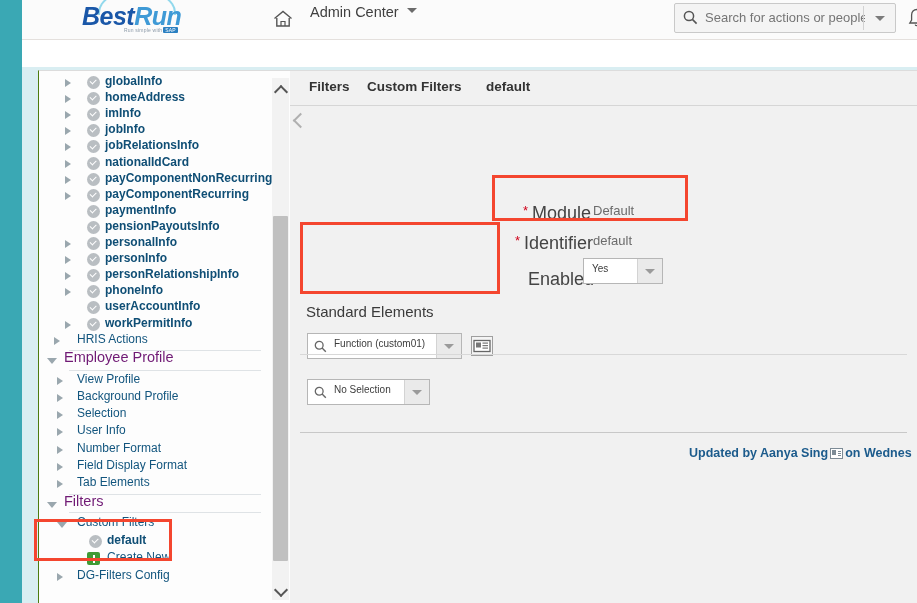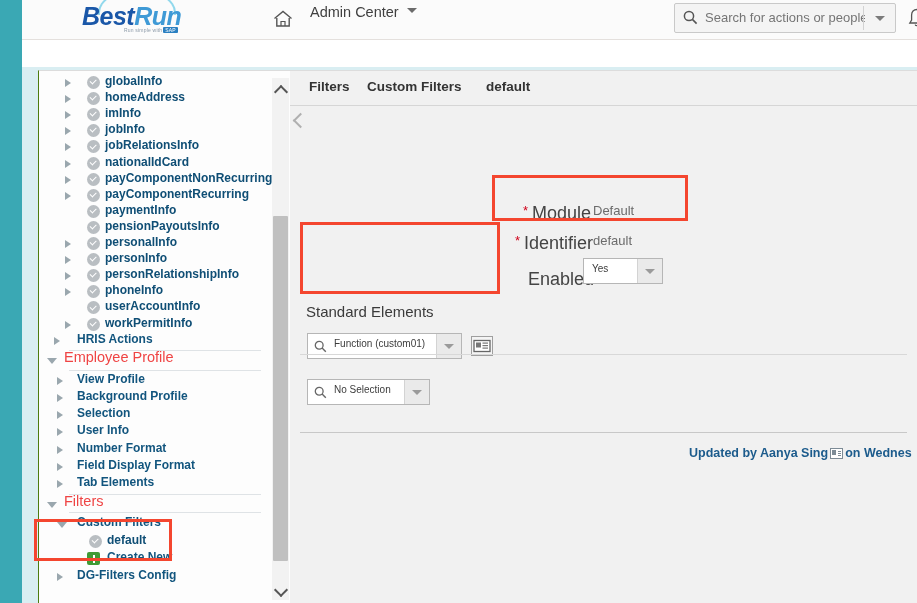--- a/index.html
+++ b/index.html
@@ -140,27 +140,27 @@
     position: absolute; width: 13px; height: 13px; border-radius: 2px;
     background: #3f9b35; top: 1px;
   }
   .t-plus::before, .t-plus::after {
     content: ""; position: absolute; background: #fff;
   }
   .t-plus::before { left: 5.5px; top: 2.5px; width: 2px; height: 8px; }
   .t-plus::after { left: 2.5px; top: 5.5px; width: 8px; height: 2px; }
   .t-label {
     position: absolute; top: -1px;
-    font-size: 12px; color: #0f4e75; white-space: nowrap; font-weight: bold;
+    font-size: 12px; color: #0f4e75; white-space: nowrap;
   }
   .t-label.bold { font-weight: bold; }
   .t-label.plain { color: #12557e; }
   .t-section {
     position: absolute; top: -3px;
-    font-size: 14.5px; color: #ef4444; white-space: nowrap;
+    font-size: 14.5px; color: #701a75; white-space: nowrap;
   }
   .t-divider {
     position: absolute; left: 30px; width: 192px; height: 1px;
     background: #dfe3e6;
   }
 
   
   .t-scrollbar {
     position: absolute; left: 272px; top: 78px; width: 17px; height: 522px;
     background: #f2f2f2;

